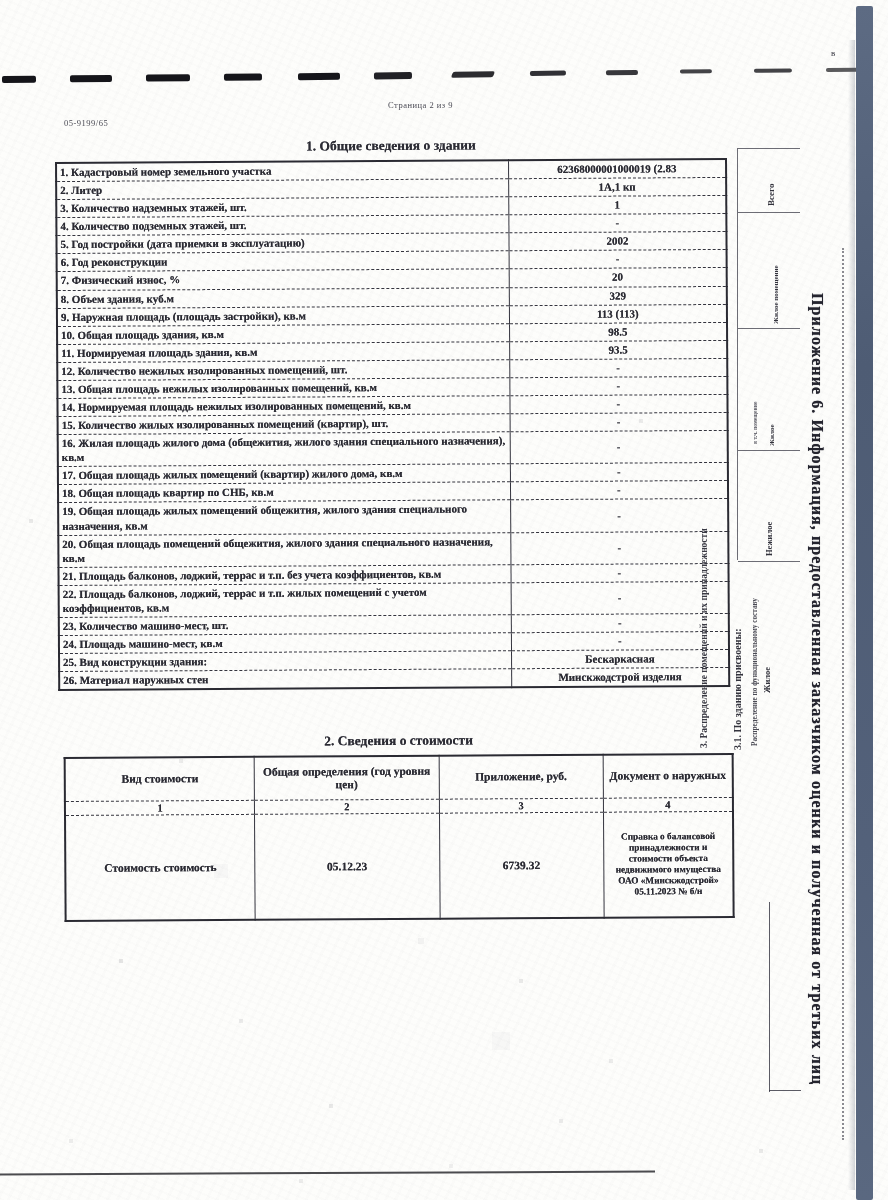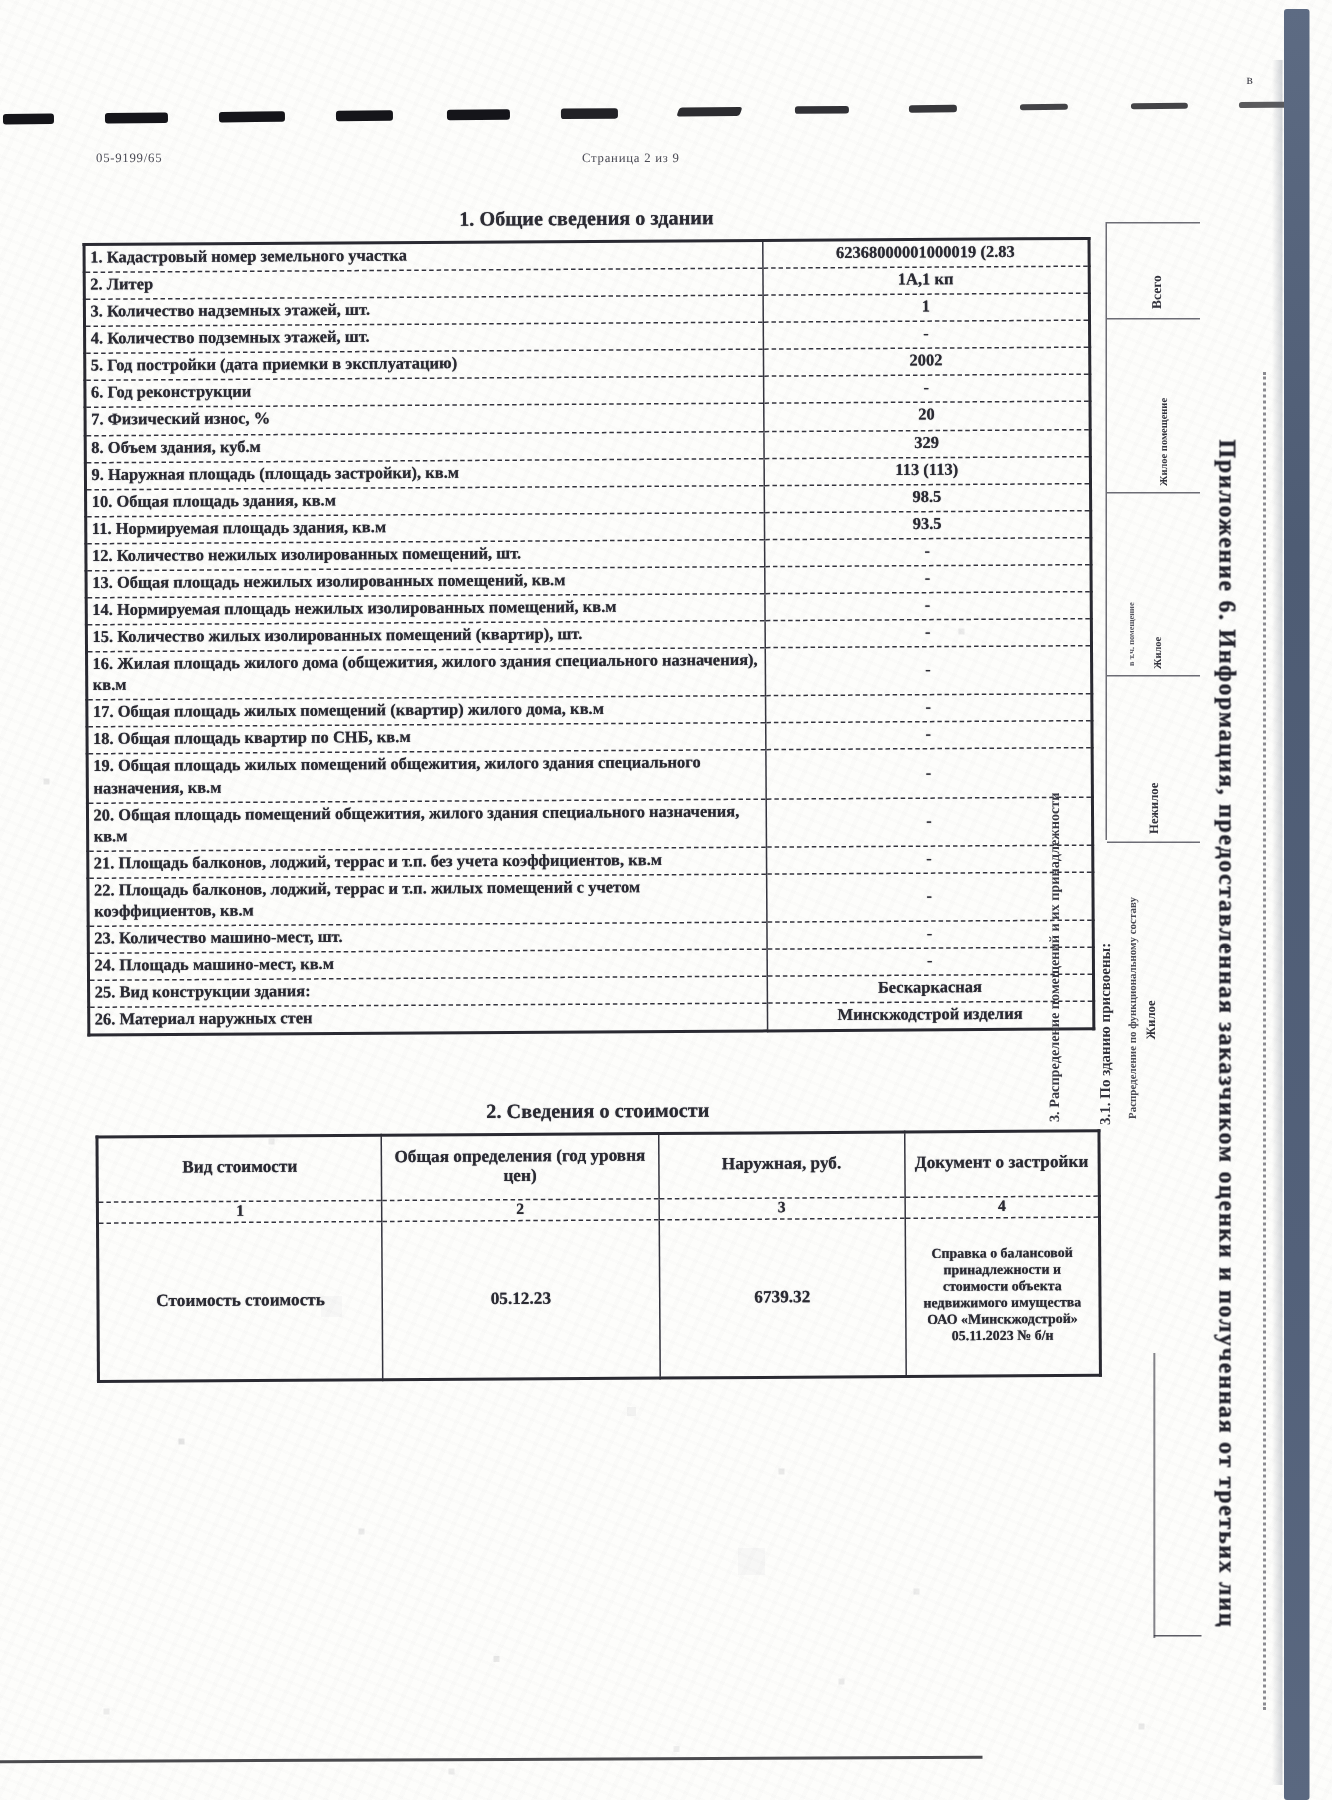--- a/index.html
+++ b/index.html
@@ -47,21 +47,21 @@
   .dash:nth-child(5){left:296px;width:42px;}
   .dash:nth-child(6){left:372px;width:38px;opacity:.95;}
   .dash:nth-child(7){left:450px;width:42px;height:6px;opacity:.9;transform:skewX(-20deg);}
   .dash:nth-child(8){left:528px;width:36px;height:5px;opacity:.88;}
   .dash:nth-child(9){left:604px;width:32px;height:5px;opacity:.85;}
   .dash:nth-child(10){left:678px;width:32px;height:4px;opacity:.8;}
   .dash:nth-child(11){left:752px;width:38px;height:4px;opacity:.8;}
   .dash:nth-child(12){left:824px;width:34px;height:4px;opacity:.7;}
   
   .corner-mark{position:absolute;left:831px;top:48px;font-size:9px;color:#3a3a44;filter:blur(.3px);}
-  .doc-no{position:absolute;left:64px;top:100px;font-size:8.5px;letter-spacing:.5px;
+  .doc-no{position:absolute;left:64px;top:118px;font-size:8.5px;letter-spacing:.5px;
     color:#4a4a54;filter:blur(.4px);}
   .page-ind{position:absolute;left:388px;top:100px;font-size:8.5px;letter-spacing:.5px;
     color:#4a4a54;filter:blur(.4px);}
   
   .content{position:absolute;left:0;top:0;width:888px;transform:rotate(-.35deg);
     transform-origin:60px 160px;}
   .t-text{text-shadow:0 0 .6px rgba(40,40,52,.85);}
   .title1{position:absolute;left:55px;top:140px;width:672px;text-align:center;
     font-size:13.5px;font-weight:700;margin:0;}
   .title2{position:absolute;left:60px;top:735px;width:670px;text-align:center;
@@ -254,22 +254,22 @@
       <colgroup>
           <col class="c1">
           <col class="c2">
           <col class="c3">
           <col class="c4">
         </colgroup>
       <tbody>
         <tr class="hdr">
           <th>Вид стоимости</th>
           <th>Общая определения (год уровня цен)</th>
-          <th>Наружная, руб.</th>
-          <th>Документ о застройки</th>
+          <th>Приложение, руб.</th>
+          <th>Документ о наружных</th>
         </tr>
         <tr class="nums">
           <td>1</td>
           <td>2</td>
           <td>3</td>
           <td>4</td>
         </tr>
         <tr class="data">
           <td>Стоимость стоимость</td>
           <td>05.12.23</td>

